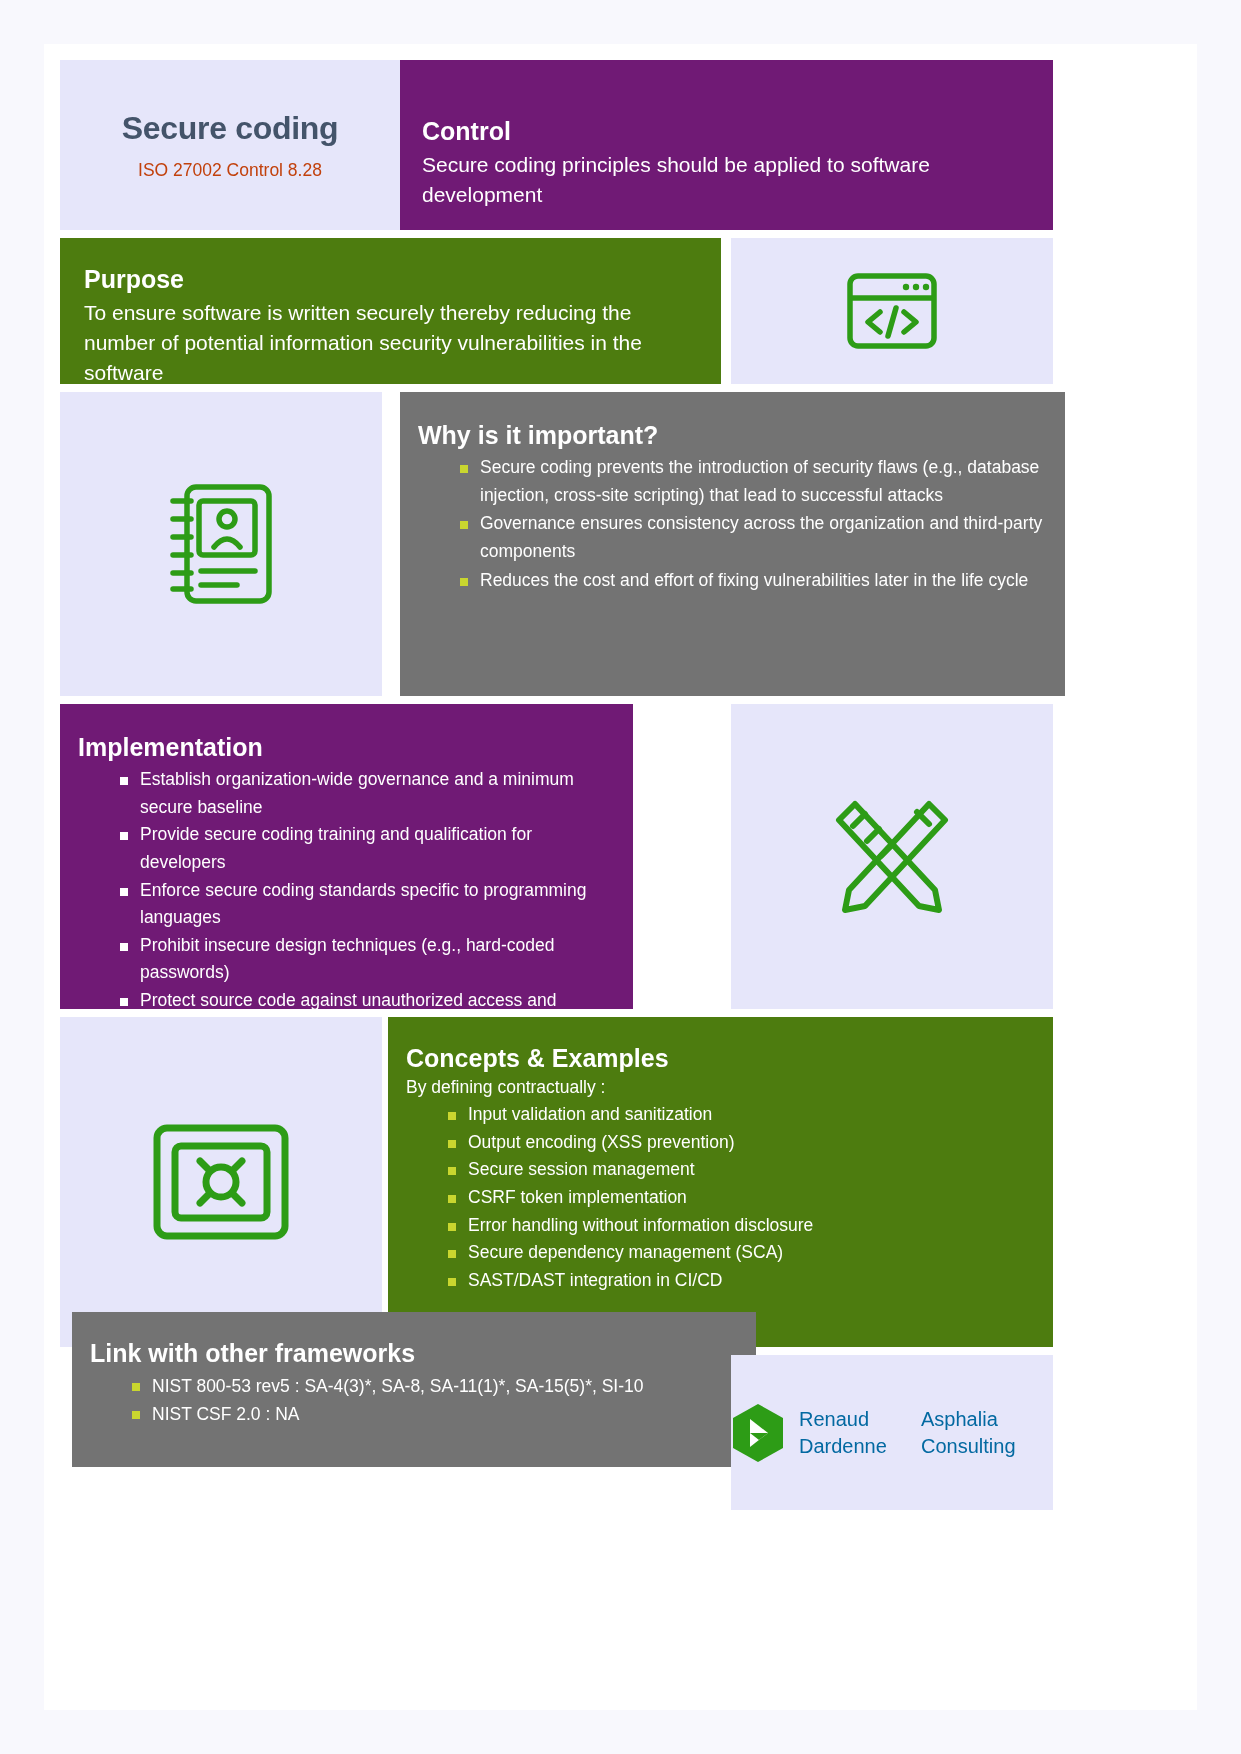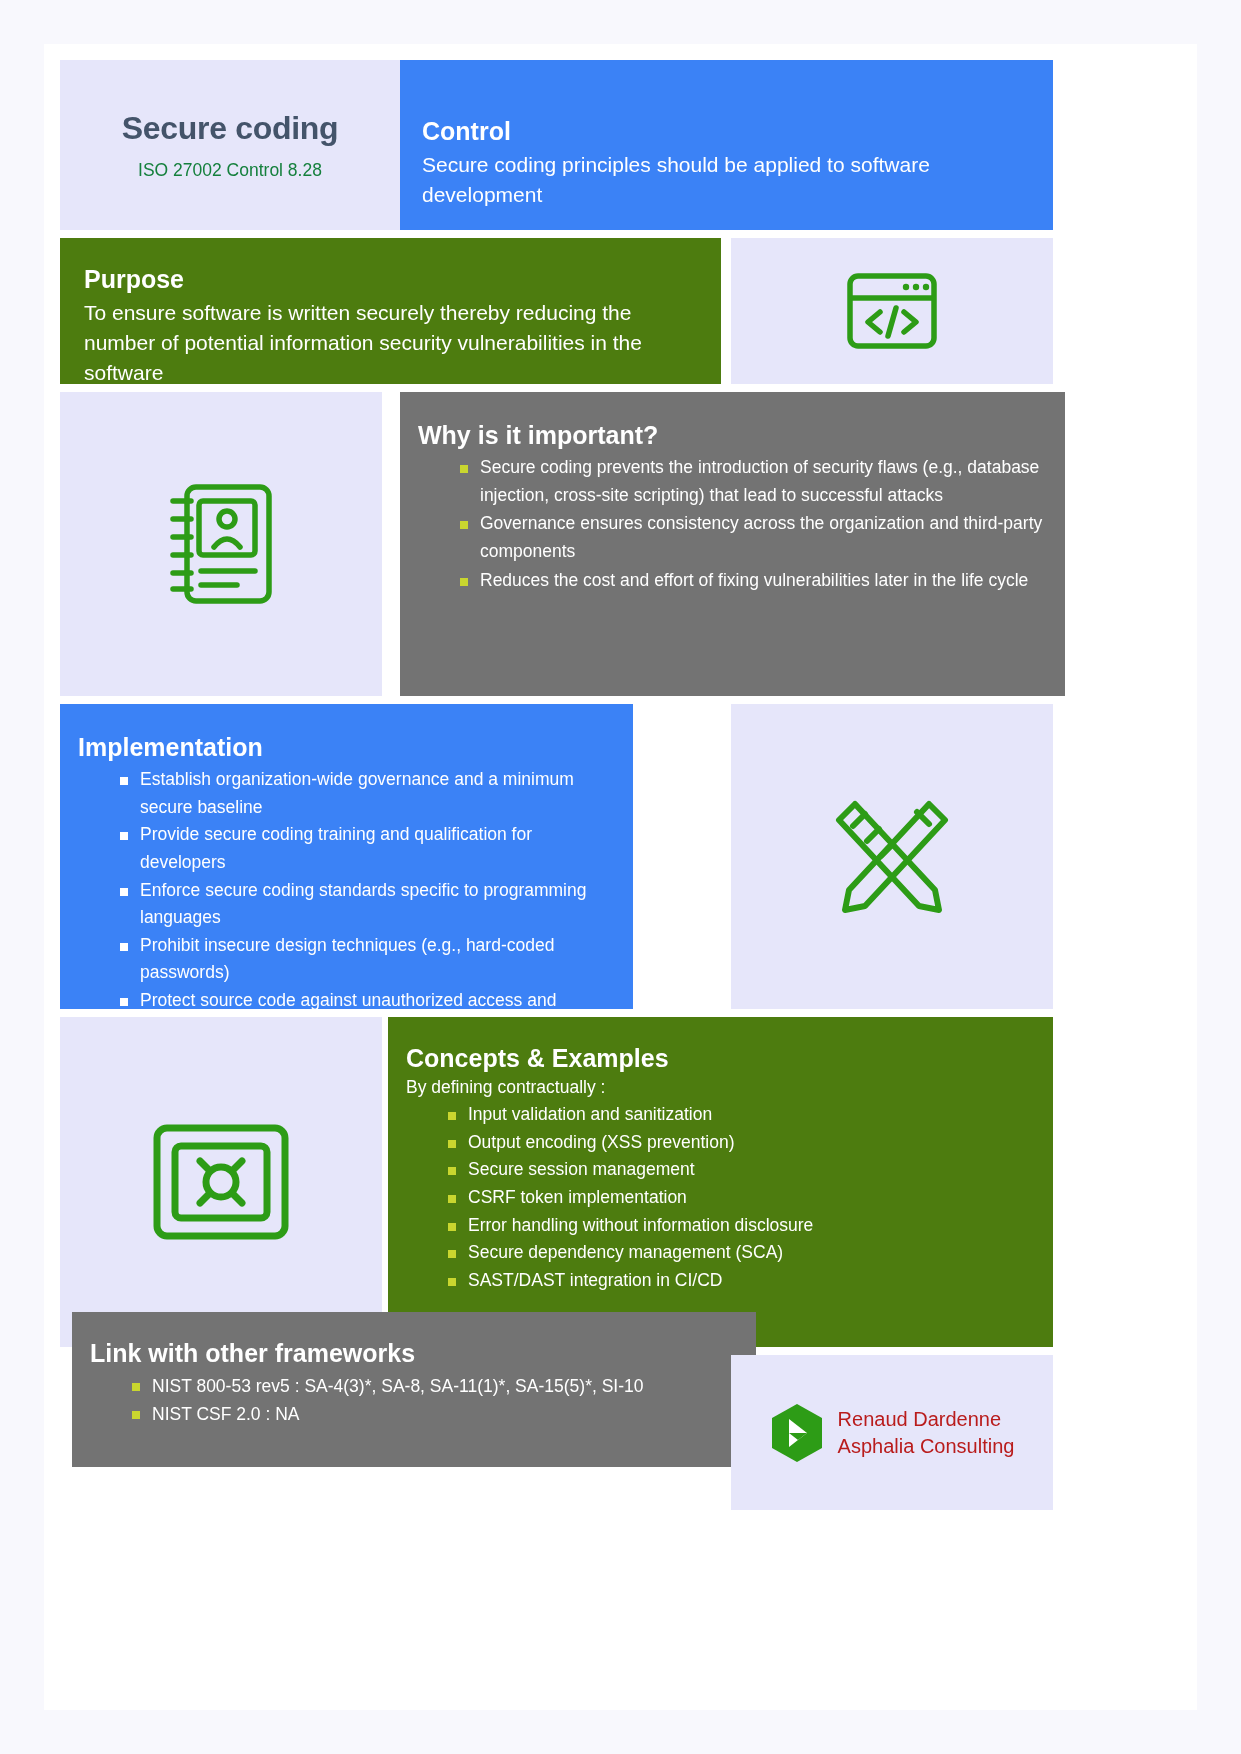--- a/index.html
+++ b/index.html
@@ -23,21 +23,21 @@
     position: relative;
     width: 1153px;
     height: 1666px;
     background: #ffffff;
     padding: 16px;
   }
 
   
   .blk { position: absolute; }
   .lav   { background: #e6e6fa; }
-  .green { background: #3b82f6; }
+  .green { background: #701a75; }
   .slate { background: #4d7c0f; }
   .dark  { background: #737373; margin-left: 12px; }
 
   .h-title {
     font-size: 25px;
     font-weight: bold;
     color: #ffffff;
     line-height: 1.2;
     margin-bottom: 4px;
   }
@@ -73,21 +73,21 @@
   #hdr-title-card {
     left: 16px; top: 16px; width: 340px; height: 170px;
     display: flex; flex-direction: column;
     align-items: center; justify-content: center;
   }
   #hdr-title-card .t {
     font-size: 32px; font-weight: bold; color: #44546a;
     letter-spacing: -0.3px;
   }
   #hdr-title-card .s {
-    font-size: 17.5px; color: #15803d; margin-top: 13px;
+    font-size: 17.5px; color: #c2410c; margin-top: 13px;
   }
 
   #control-card {
     left: 356px; top: 16px; width: 653px; height: 170px;
     padding: 56px 22px 0 22px;
   }
 
   
   #purpose-card {
     left: 16px; top: 194px; width: 661px; height: 146px;
@@ -135,22 +135,22 @@
   #frameworks-card {
     left: 16px; top: 1268px; width: 684px; height: 155px;
     padding: 26px 18px 0 18px;
   }
   #logo-card {
     left: 687px; top: 1311px; width: 322px; height: 155px;
     display: flex; align-items: center; justify-content: center;
     gap: 14px;
   }
   #logo-card .names {
-    display: flex; flex-direction: column;
-    font-size: 20px; color: #b91c1c; line-height: 1.35;
+    display: flex; flex-direction: row;
+    font-size: 20px; color: #0369a1; line-height: 1.35;
   }
 
   ul.fw { list-style: none; margin: 4px 0 0 0; padding: 0; }
   ul.fw li {
     position: relative;
     font-size: 17.5px; color: #ffffff; line-height: 1.62;
     padding-left: 62px;
   }
   ul.fw li::before {
     content: "";

